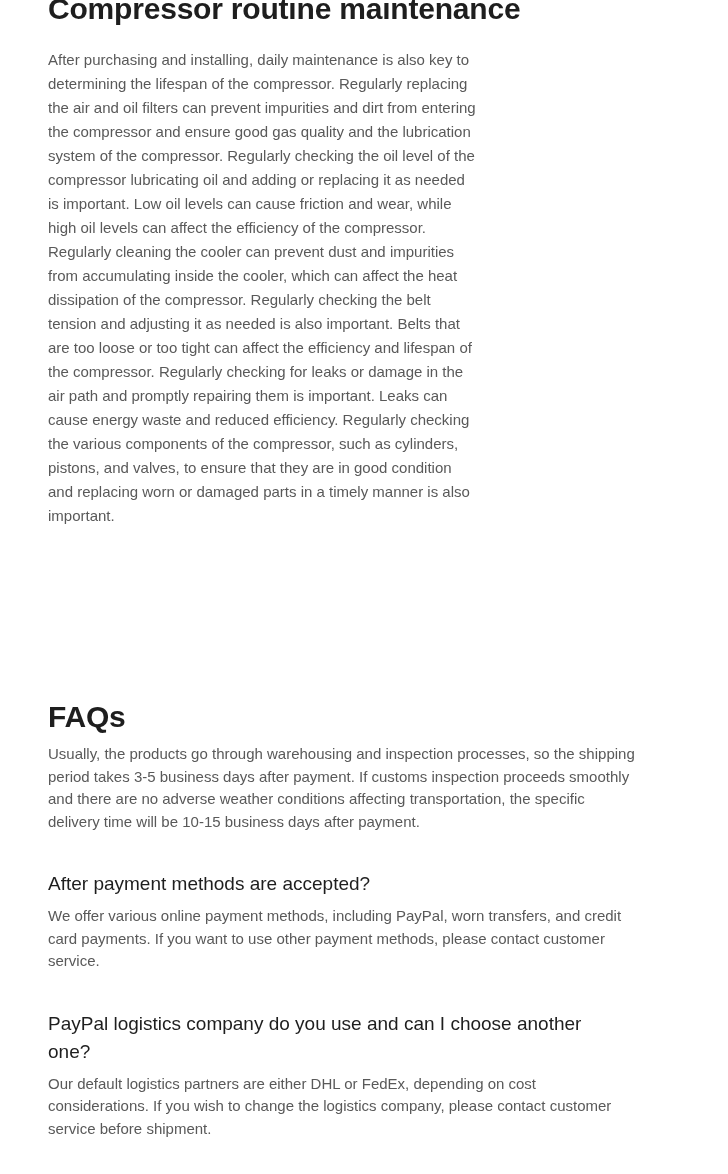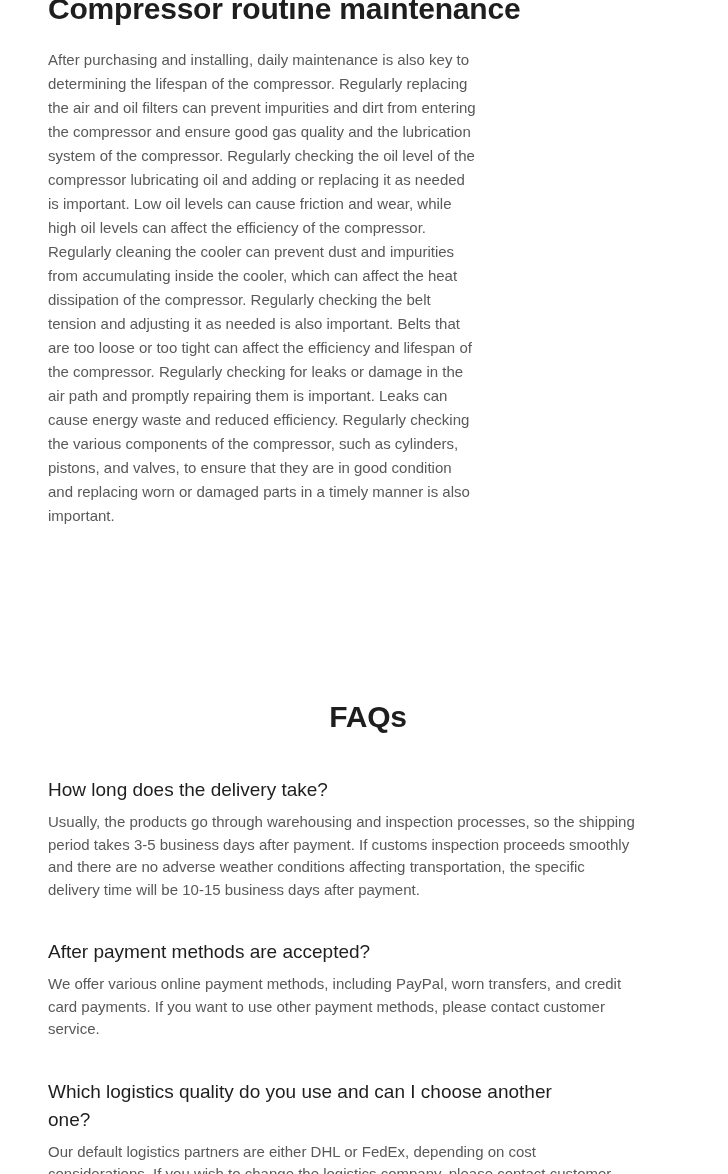--- a/index.html
+++ b/index.html
@@ -30,21 +30,20 @@
     line-height: 24px;
     color: var(--body-color, #595959);
   }
   .faqs-title {
     font-size: 30px;
     font-weight: 700;
     letter-spacing: -0.2px;
     line-height: 38px;
     color: var(--heading-color, #1e1e1e);
     margin-top: 170px;
-    text-align: center;
   }
   .faq-question {
     max-width: 540px;
     font-size: 19px;
     font-weight: 500;
     line-height: 28px;
     color: var(--heading-color, #1e1e1e);
     margin-top: 37px;
   }
   .faq-item:first-of-type .faq-question {
@@ -65,29 +64,28 @@
 
   <h1 class="article-title">Compressor routine maintenance</h1>
 
   <p class="article-body">After purchasing and installing, daily maintenance is also key to determining the lifespan of the compressor. Regularly replacing the air and oil filters can prevent impurities and dirt from entering the compressor and ensure good gas quality and the lubrication system of the compressor. Regularly checking the oil level of the compressor lubricating oil and adding or replacing it as needed is important. Low oil levels can cause friction and wear, while high oil levels can affect the efficiency of the compressor. Regularly cleaning the cooler can prevent dust and impurities from accumulating inside the cooler, which can affect the heat dissipation of the compressor. Regularly checking the belt tension and adjusting it as needed is also important. Belts that are too loose or too tight can affect the efficiency and lifespan of the compressor. Regularly checking for leaks or damage in the air path and promptly repairing them is important. Leaks can cause energy waste and reduced efficiency. Regularly checking the various components of the compressor, such as cylinders, pistons, and valves, to ensure that they are in good condition and replacing worn or damaged parts in a timely manner is also important.</p>
 
   <h2 class="faqs-title">FAQs</h2>
 
   <section class="faq-list">
 
     <div class="faq-item">
-      <h3 class="faq-question">How long does the delivery take?</h3>
       <p class="faq-answer">Usually, the products go through warehousing and inspection processes, so the shipping period takes 3-5 business days after payment. If customs inspection proceeds smoothly and there are no adverse weather conditions affecting transportation, the specific delivery time will be 10-15 business days after payment.</p>
     </div>
 
     <div class="faq-item">
       <h3 class="faq-question">After payment methods are accepted?</h3>
       <p class="faq-answer">We offer various online payment methods, including PayPal, worn transfers, and credit card payments. If you want to use other payment methods, please contact customer service.</p>
     </div>
 
     <div class="faq-item">
-      <h3 class="faq-question">Which logistics quality do you use and can I choose another one?</h3>
+      <h3 class="faq-question">PayPal logistics company do you use and can I choose another one?</h3>
       <p class="faq-answer">Our default logistics partners are either DHL or FedEx, depending on cost considerations. If you wish to change the logistics company, please contact customer service before shipment.</p>
     </div>
 
   </section>
 
 </div>
 
 </body></html>

